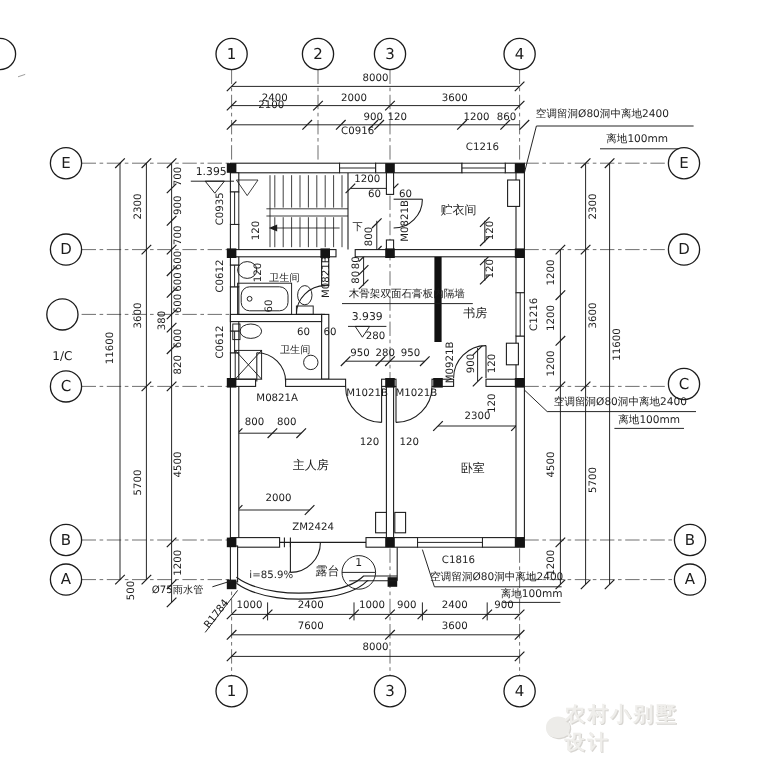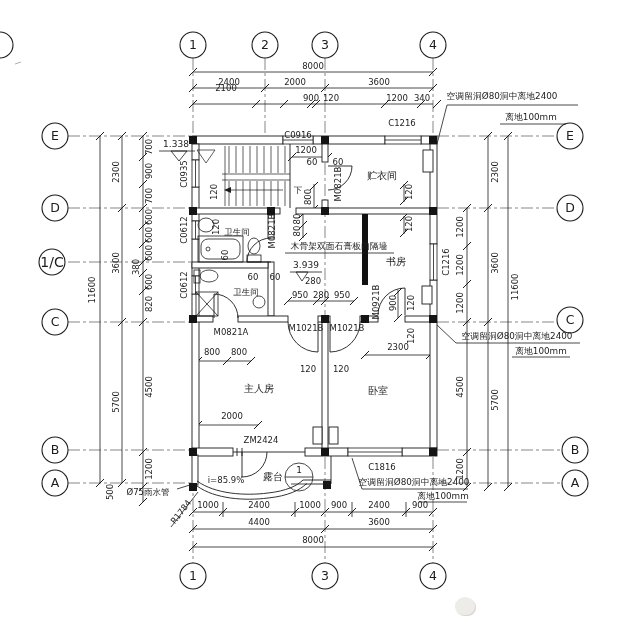--- a/index.html
+++ b/index.html
@@ -3,21 +3,21 @@
 <meta charset="utf-8">
 <style>
   html,body{margin:0;padding:0;background:#ffffff;}
   #stage{position:relative;width:640px;height:636px;background:#fff;overflow:hidden;
          font-family:"DejaVu Sans","Liberation Sans",sans-serif;color:#1c1c1c;}
   svg{position:absolute;left:0;top:0;}
   .lb{position:absolute;transform:translate(-50%,-50%);font-size:8.5px;line-height:1;
       white-space:nowrap;color:#1c1c1c;}
   .v{transform:translate(-50%,-50%) rotate(-90deg);}
   .ax{font-size:12.5px;}
-  .axs{font-size:14px;}
+  .axs{font-size:10px;margin-top:36px;}
   .cn{font-size:10px;}
   .cns{font-size:8.5px;}
   .ann{font-size:8.8px;}
   .lvl{font-size:9px;}
   .r{transform:translate(-50%,-50%) rotate(-52deg);}
   .wm{position:absolute;left:527px;top:607px;transform:translate(-50%,-50%);
       font-size:17px;font-weight:bold;letter-spacing:2px;color:#efeeeb;
       text-shadow:1px 1px 0 #d7d5d1;}
   .wm-icon{position:absolute;left:455px;top:597px;width:20px;height:18px;
       background:#edecE9;border-radius:50% 50% 45% 45%;box-shadow:1px 1px 0 #d7d5d1;}
@@ -369,31 +369,31 @@
 <span class="lb ax" style="left:575px;top:483px">A</span>
 
 <span class="lb" style="left:313px;top:66px">8000</span>
 <span class="lb" style="left:229px;top:82px">2400</span>
 <span class="lb" style="left:295px;top:82px">2000</span>
 <span class="lb" style="left:379px;top:82px">3600</span>
 <span class="lb" style="left:226px;top:88px">2100</span>
 <span class="lb" style="left:311px;top:98px">900</span>
 <span class="lb" style="left:331px;top:98px">120</span>
 <span class="lb" style="left:397px;top:98px">1200</span>
-<span class="lb" style="left:422px;top:98px">340</span>
-<span class="lb" style="left:298px;top:135px">C0916</span>
+<span class="lb" style="left:422px;top:98px">860</span>
+<span class="lb" style="left:298px;top:110px">C0916</span>
 <span class="lb" style="left:402px;top:123px">C1216</span>
 
 <span class="lb" style="left:208px;top:505px">1000</span>
 <span class="lb" style="left:259px;top:505px">2400</span>
 <span class="lb" style="left:310px;top:505px">1000</span>
 <span class="lb" style="left:339px;top:505px">900</span>
 <span class="lb" style="left:379px;top:505px">2400</span>
 <span class="lb" style="left:420px;top:505px">900</span>
-<span class="lb" style="left:259px;top:522px">4400</span>
+<span class="lb" style="left:259px;top:522px">7600</span>
 <span class="lb" style="left:379px;top:522px">3600</span>
 <span class="lb" style="left:313px;top:540px">8000</span>
 <span class="lb" style="left:382px;top:467px">C1816</span>
 
 <span class="lb v" style="left:92px;top:290px">11600</span>
 <span class="lb v" style="left:116px;top:172px">2300</span>
 <span class="lb v" style="left:116px;top:263px">3600</span>
 <span class="lb v" style="left:116px;top:402px">5700</span>
 <span class="lb v" style="left:149px;top:147px">700</span>
 <span class="lb v" style="left:149px;top:171px">900</span>
@@ -427,32 +427,32 @@
 <span class="lb ann" style="left:517px;top:336px">空调留洞Ø80洞中离地2400</span>
 <span class="lb ann" style="left:541px;top:351px">离地100mm</span>
 <span class="lb ann" style="left:414px;top:482px">空调留洞Ø80洞中离地2400</span>
 <span class="lb ann" style="left:443px;top:496px">离地100mm</span>
 
 <span class="lb cn" style="left:382px;top:176px">贮衣间</span>
 <span class="lb cn" style="left:396px;top:262px">书房</span>
 <span class="lb cns" style="left:237px;top:232px">卫生间</span>
 <span class="lb cns" style="left:246px;top:292px">卫生间</span>
 <span class="lb cn" style="left:259px;top:389px">主人房</span>
-<span class="lb cn" style="left:378px;top:391px">卧室</span>
+<span class="lb cn" style="left:394px;top:391px">卧室</span>
 <span class="lb cn" style="left:273px;top:477px">露台</span>
 
 <span class="lb v" style="left:338px;top:184px">M0821B</span>
 <span class="lb v" style="left:272px;top:231px">M0821B</span>
 <span class="lb" style="left:231px;top:332px">M0821A</span>
 <span class="lb" style="left:306px;top:328px">M1021B</span>
 <span class="lb" style="left:347px;top:328px">M1021B</span>
 <span class="lb v" style="left:376px;top:302px">M0921B</span>
 <span class="lb" style="left:261px;top:440px">ZM2424</span>
 
-<span class="lb lvl" style="left:176px;top:144px">1.338</span>
+<span class="lb lvl" style="left:176px;top:144px">1.395</span>
 <span class="lb lvl" style="left:306px;top:265px">3.939</span>
 
 <span class="lb cns" style="left:298px;top:190px">下</span>
 <span class="lb v" style="left:214px;top:192px">120</span>
 <span class="lb" style="left:306px;top:150px">1200</span>
 <span class="lb" style="left:312px;top:162px">60</span>
 <span class="lb" style="left:338px;top:162px">60</span>
 <span class="lb v" style="left:308px;top:197px">800</span>
 <span class="lb v" style="left:297px;top:219px">80</span>
 <span class="lb v" style="left:297px;top:231px">80</span>
@@ -475,14 +475,15 @@
 <span class="lb" style="left:341px;top:369px">120</span>
 <span class="lb" style="left:212px;top:352px">800</span>
 <span class="lb" style="left:239px;top:352px">800</span>
 <span class="lb" style="left:232px;top:416px">2000</span>
 <span class="lb cns" style="left:148px;top:492px">Ø75雨水管</span>
 <span class="lb cns" style="left:226px;top:480px">i=85.9%</span>
 <span class="lb cns r" style="left:181px;top:512px">R1784</span>
 <span class="lb lvl" style="left:299px;top:470px">1</span>
 
 <div class="wm-icon"></div>
+<span class="wm">农村小别墅设计</span>
 
 </div>
 
 </body></html>

